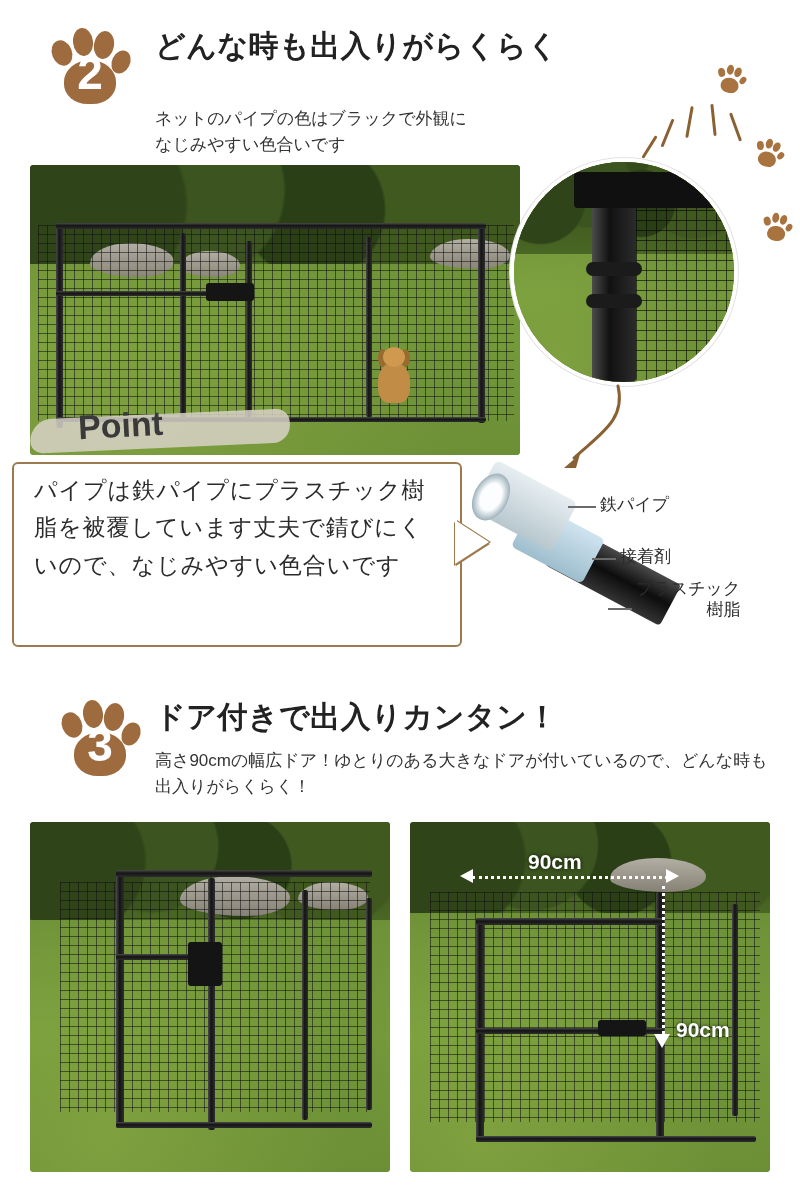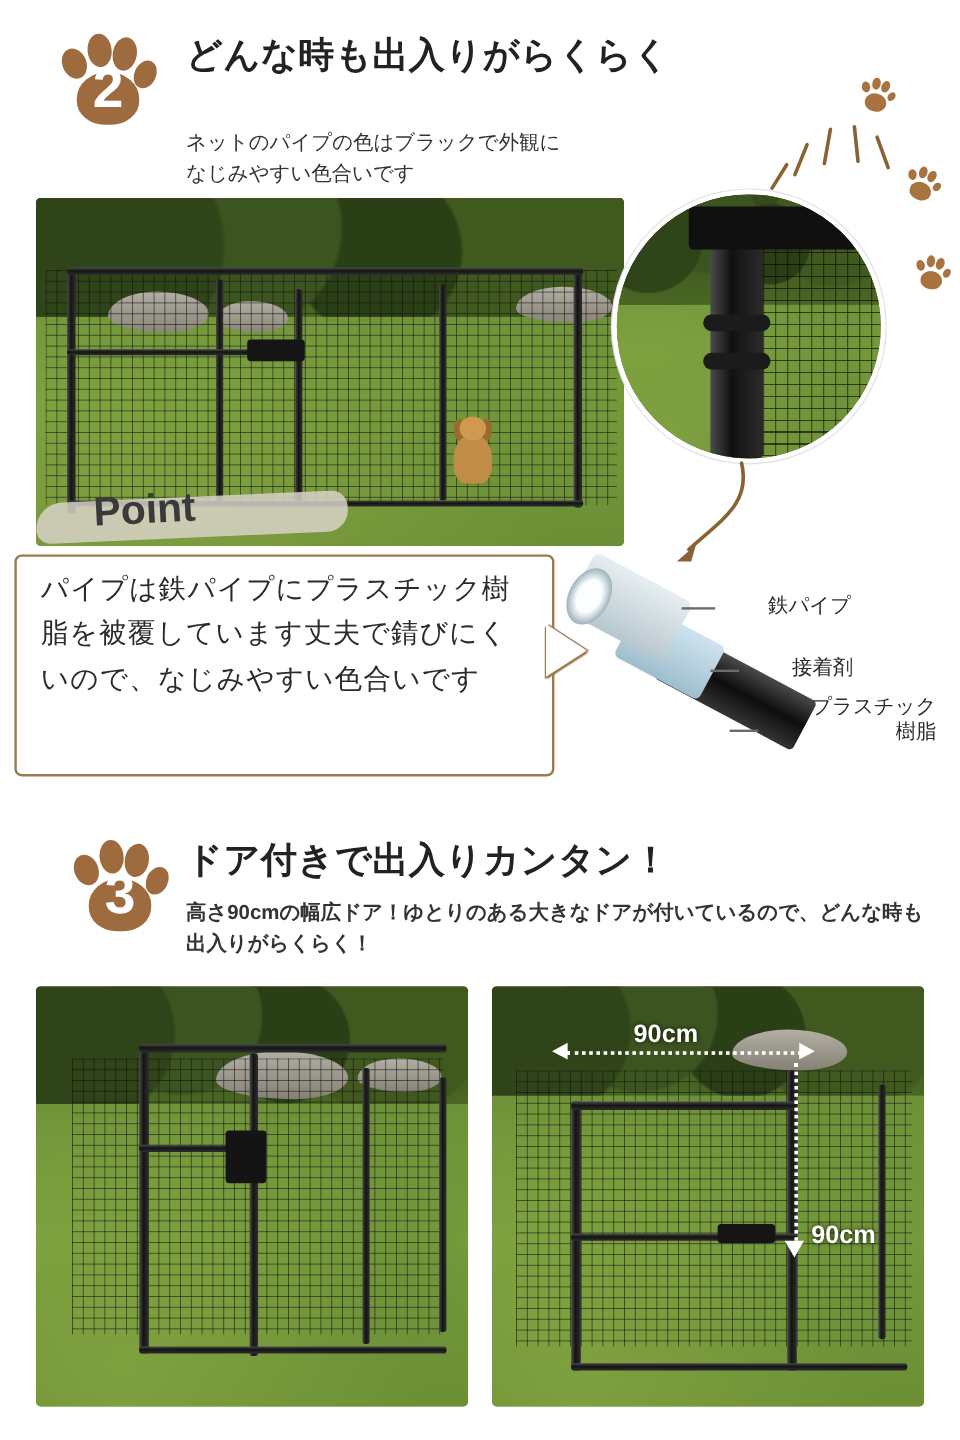--- a/index.html
+++ b/index.html
@@ -63,21 +63,21 @@
   .sec-sub {
     position: absolute;
     font-size: 17px;
     line-height: 1.55;
     color: #333;
   }
 
   #title2 { left: 155px; top: 26px; }
   #sub2   { left: 155px; top: 80px; width: 400px; margin-top: 26px; }
   #title3 { left: 155px; top: 697px; }
-  #sub3   { left: 155px; top: 748px; width: 620px; font-weight: bold; }
+  #sub3   { left: 155px; top: 748px; width: 620px; }
 
   
   .mini-paw {
     position: absolute;
     width: 34px; height: 34px;
   }
   .mini-paw .pad { position: absolute; background: #a9733f; border-radius: 50%; }
   .mini-paw .main-pad { width: 18px; height: 15px; left: 8px; top: 16px; border-radius: 50% 50% 45% 45%; }
   .mini-paw .toe1 { width: 7px; height: 9px; left: 3px; top: 8px; transform: rotate(-22deg); }
   .mini-paw .toe2 { width: 7px; height: 10px; left: 11px; top: 3px; }
@@ -314,21 +314,20 @@
   .lead-line {
     position: absolute;
     height: 1.5px;
     background: #6b6b6b;
   }
   .diagram-label {
     position: absolute;
     font-size: 17px;
     line-height: 1.3;
     color: #2b2b2b;
-    margin-left: 40px;
   }
 
   
   #photo3a { left: 30px; top: 822px; width: 360px; height: 350px; }
   #photo3b { left: 410px; top: 822px; width: 360px; height: 350px; }
 
   .dim-label {
     position: absolute;
     font-size: 21px;
     font-weight: bold;

